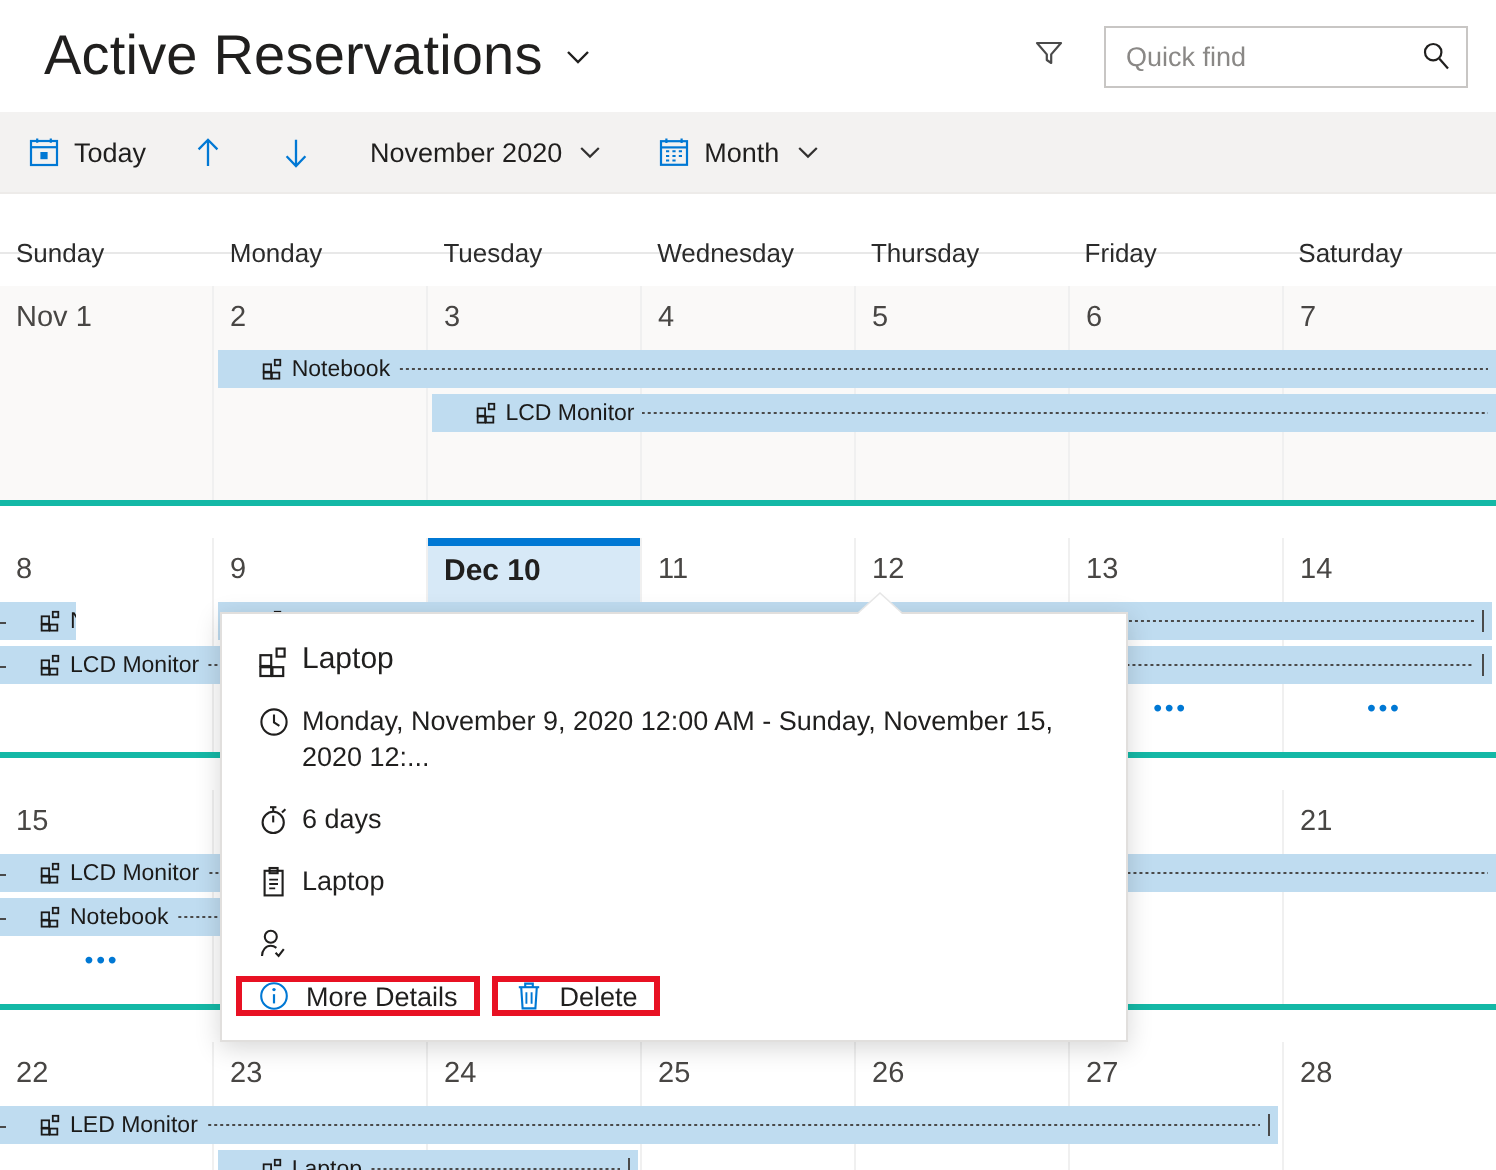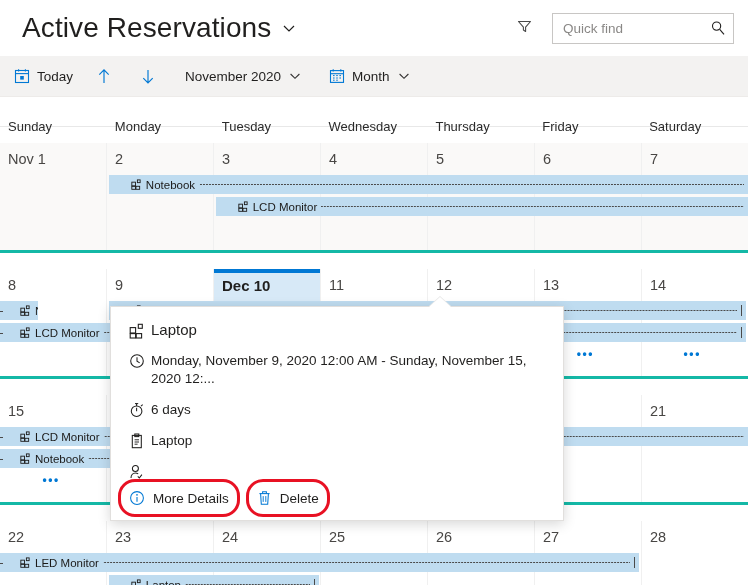--- a/index.html
+++ b/index.html
@@ -146,22 +146,22 @@
   }
   .co-head .co-ic { margin-top: 2px; }
   .co-txt { font-size: 13.5px; color: #201f1e; line-height: 18px; }
   .co-head .co-txt { font-size: 15px; color: #201f1e; }
   .co-row.empty { margin-bottom: 6px; }
   .co-actions {
     position: absolute; left: 0; right: 0; bottom: 0; height: 44px;
     display: flex; align-items: center; padding-left: 10px;
   }
   .co-btn {
-    display: flex; align-items: center; height: 32px; padding: 0 8px;
-    font-size: 13.5px; color: #201f1e; cursor: pointer; border-radius: 14px;
+    display: flex; align-items: center; height: 14px; padding: 0 8px;
+    font-size: 13.5px; color: #201f1e; cursor: pointer;
   }
   .co-btn .bic { display:flex; align-items:center; margin-right: 8px; color: #0078d4; }
   .hl-box { outline: 3px solid #e81123; outline-offset: 0px; }
   .co-btn.delete { margin-left: 12px; }
 </style>
 </head>
 <body>
 
 <div id="app">
 

